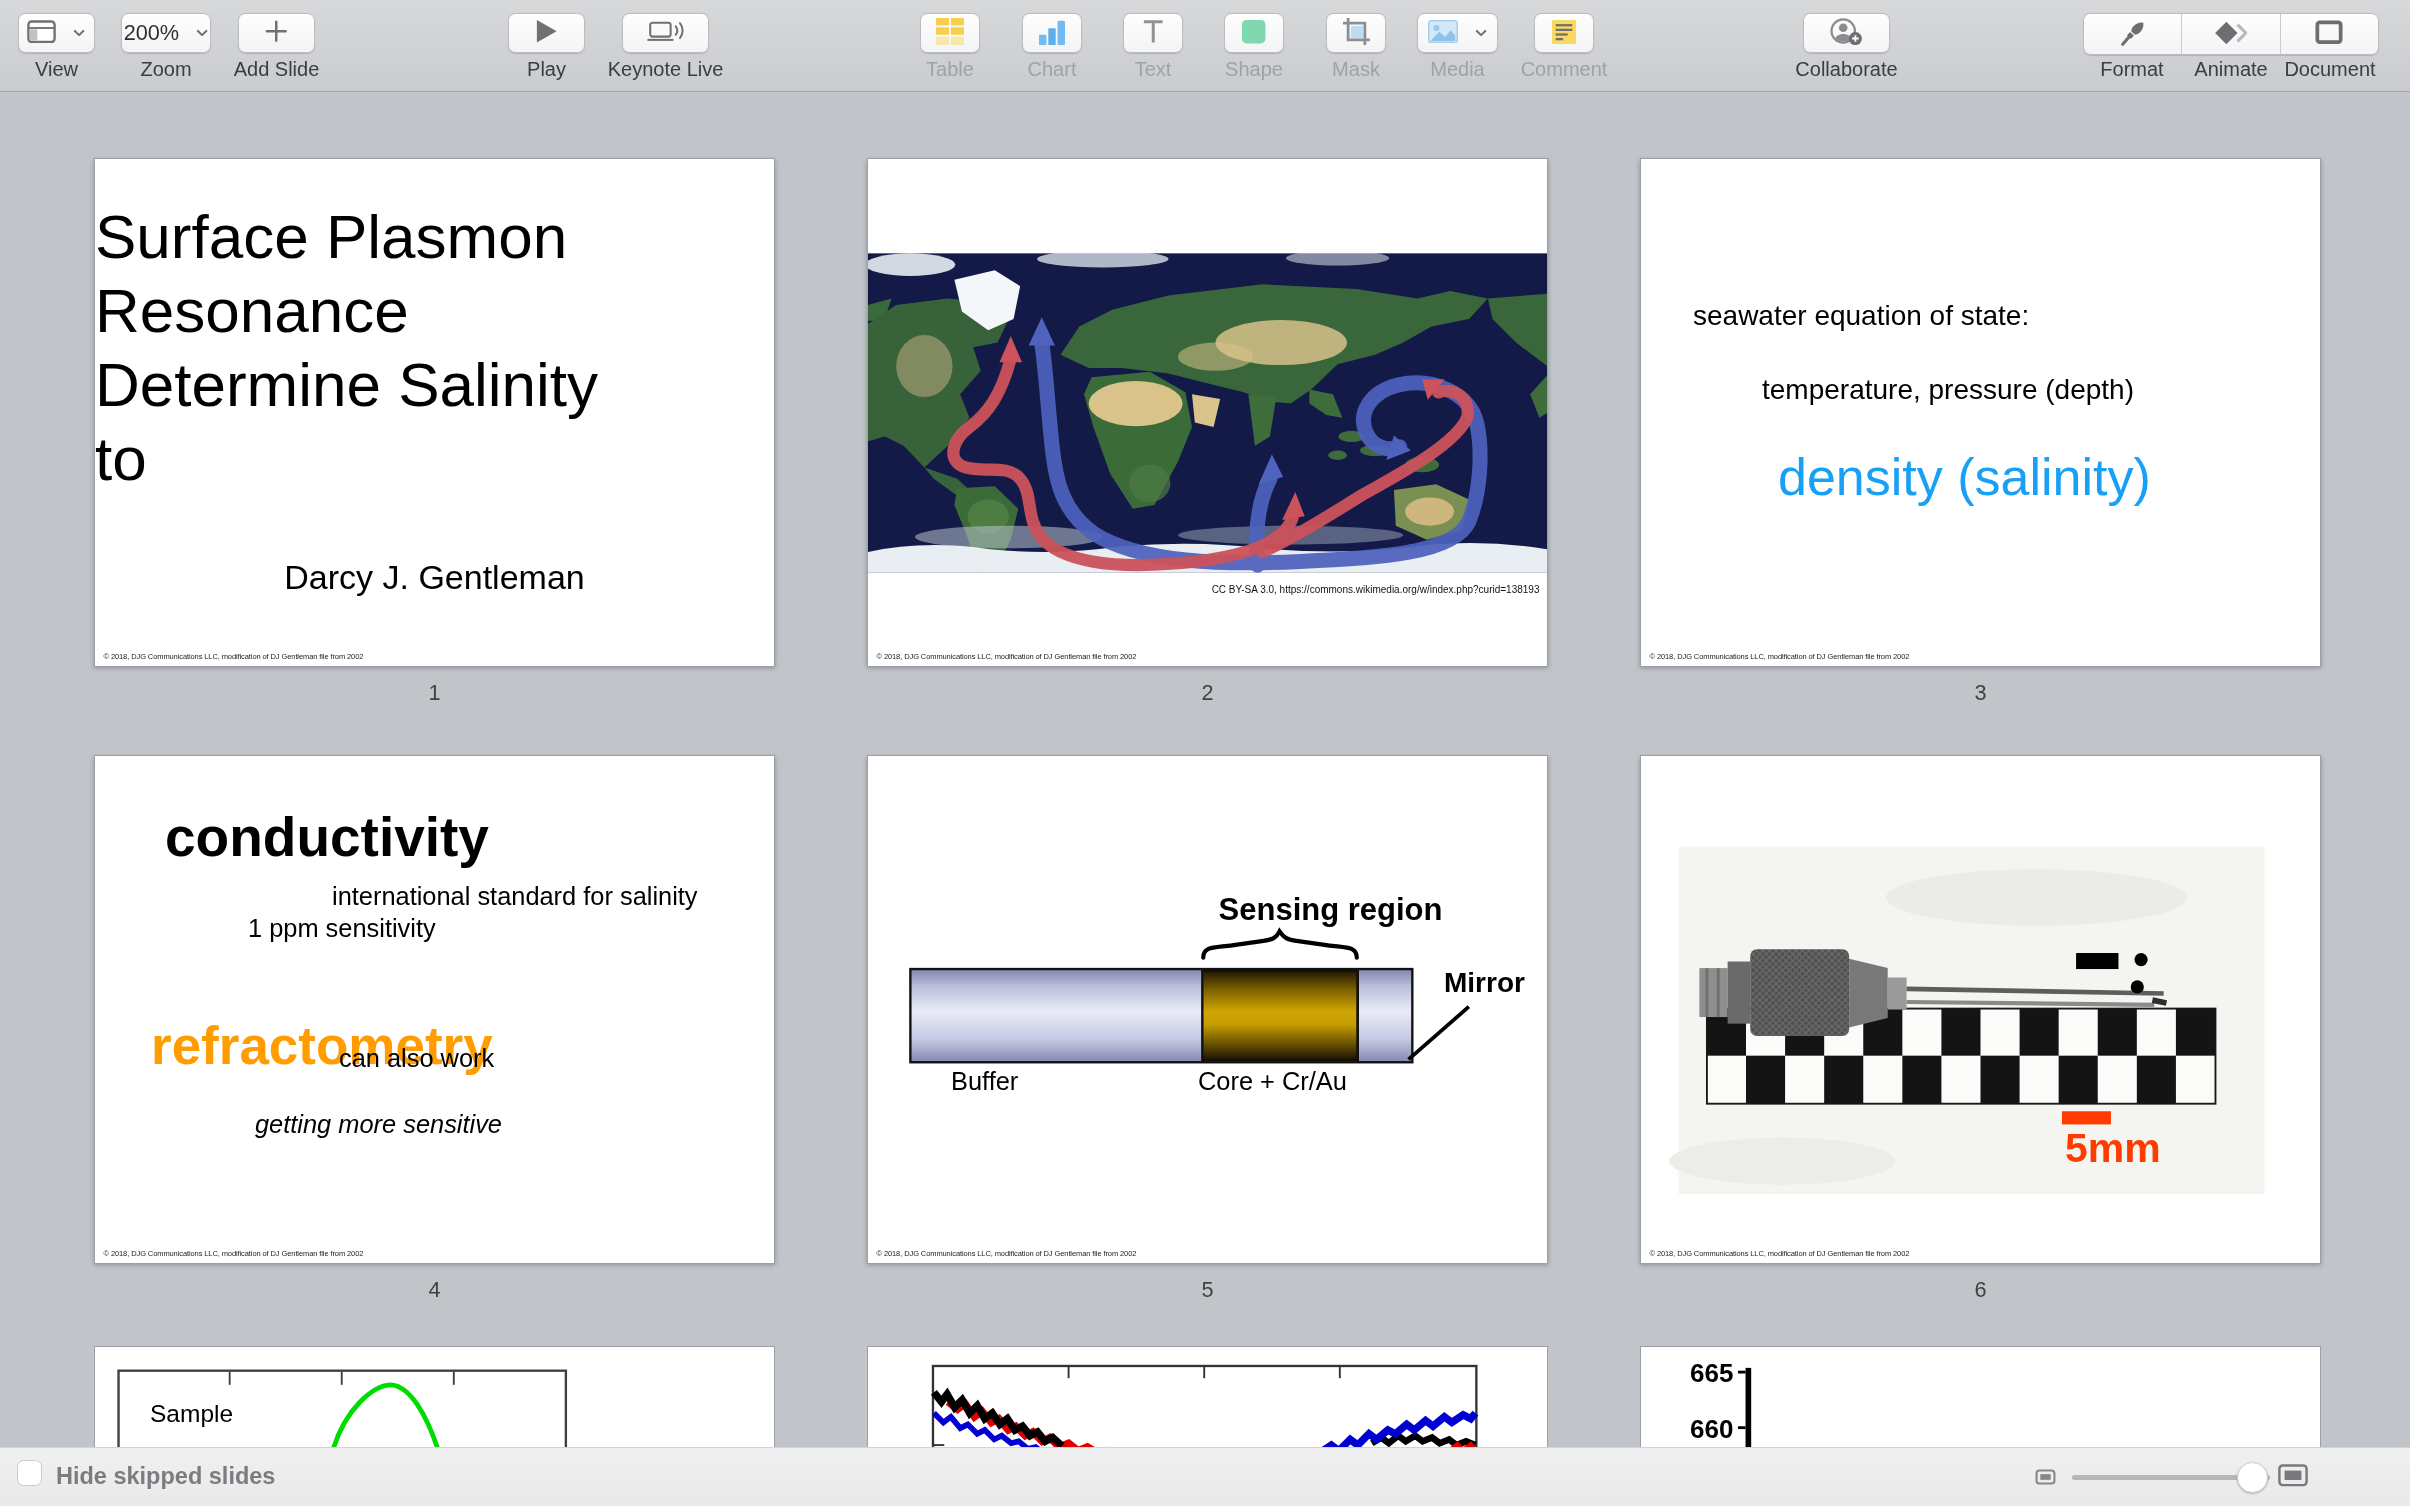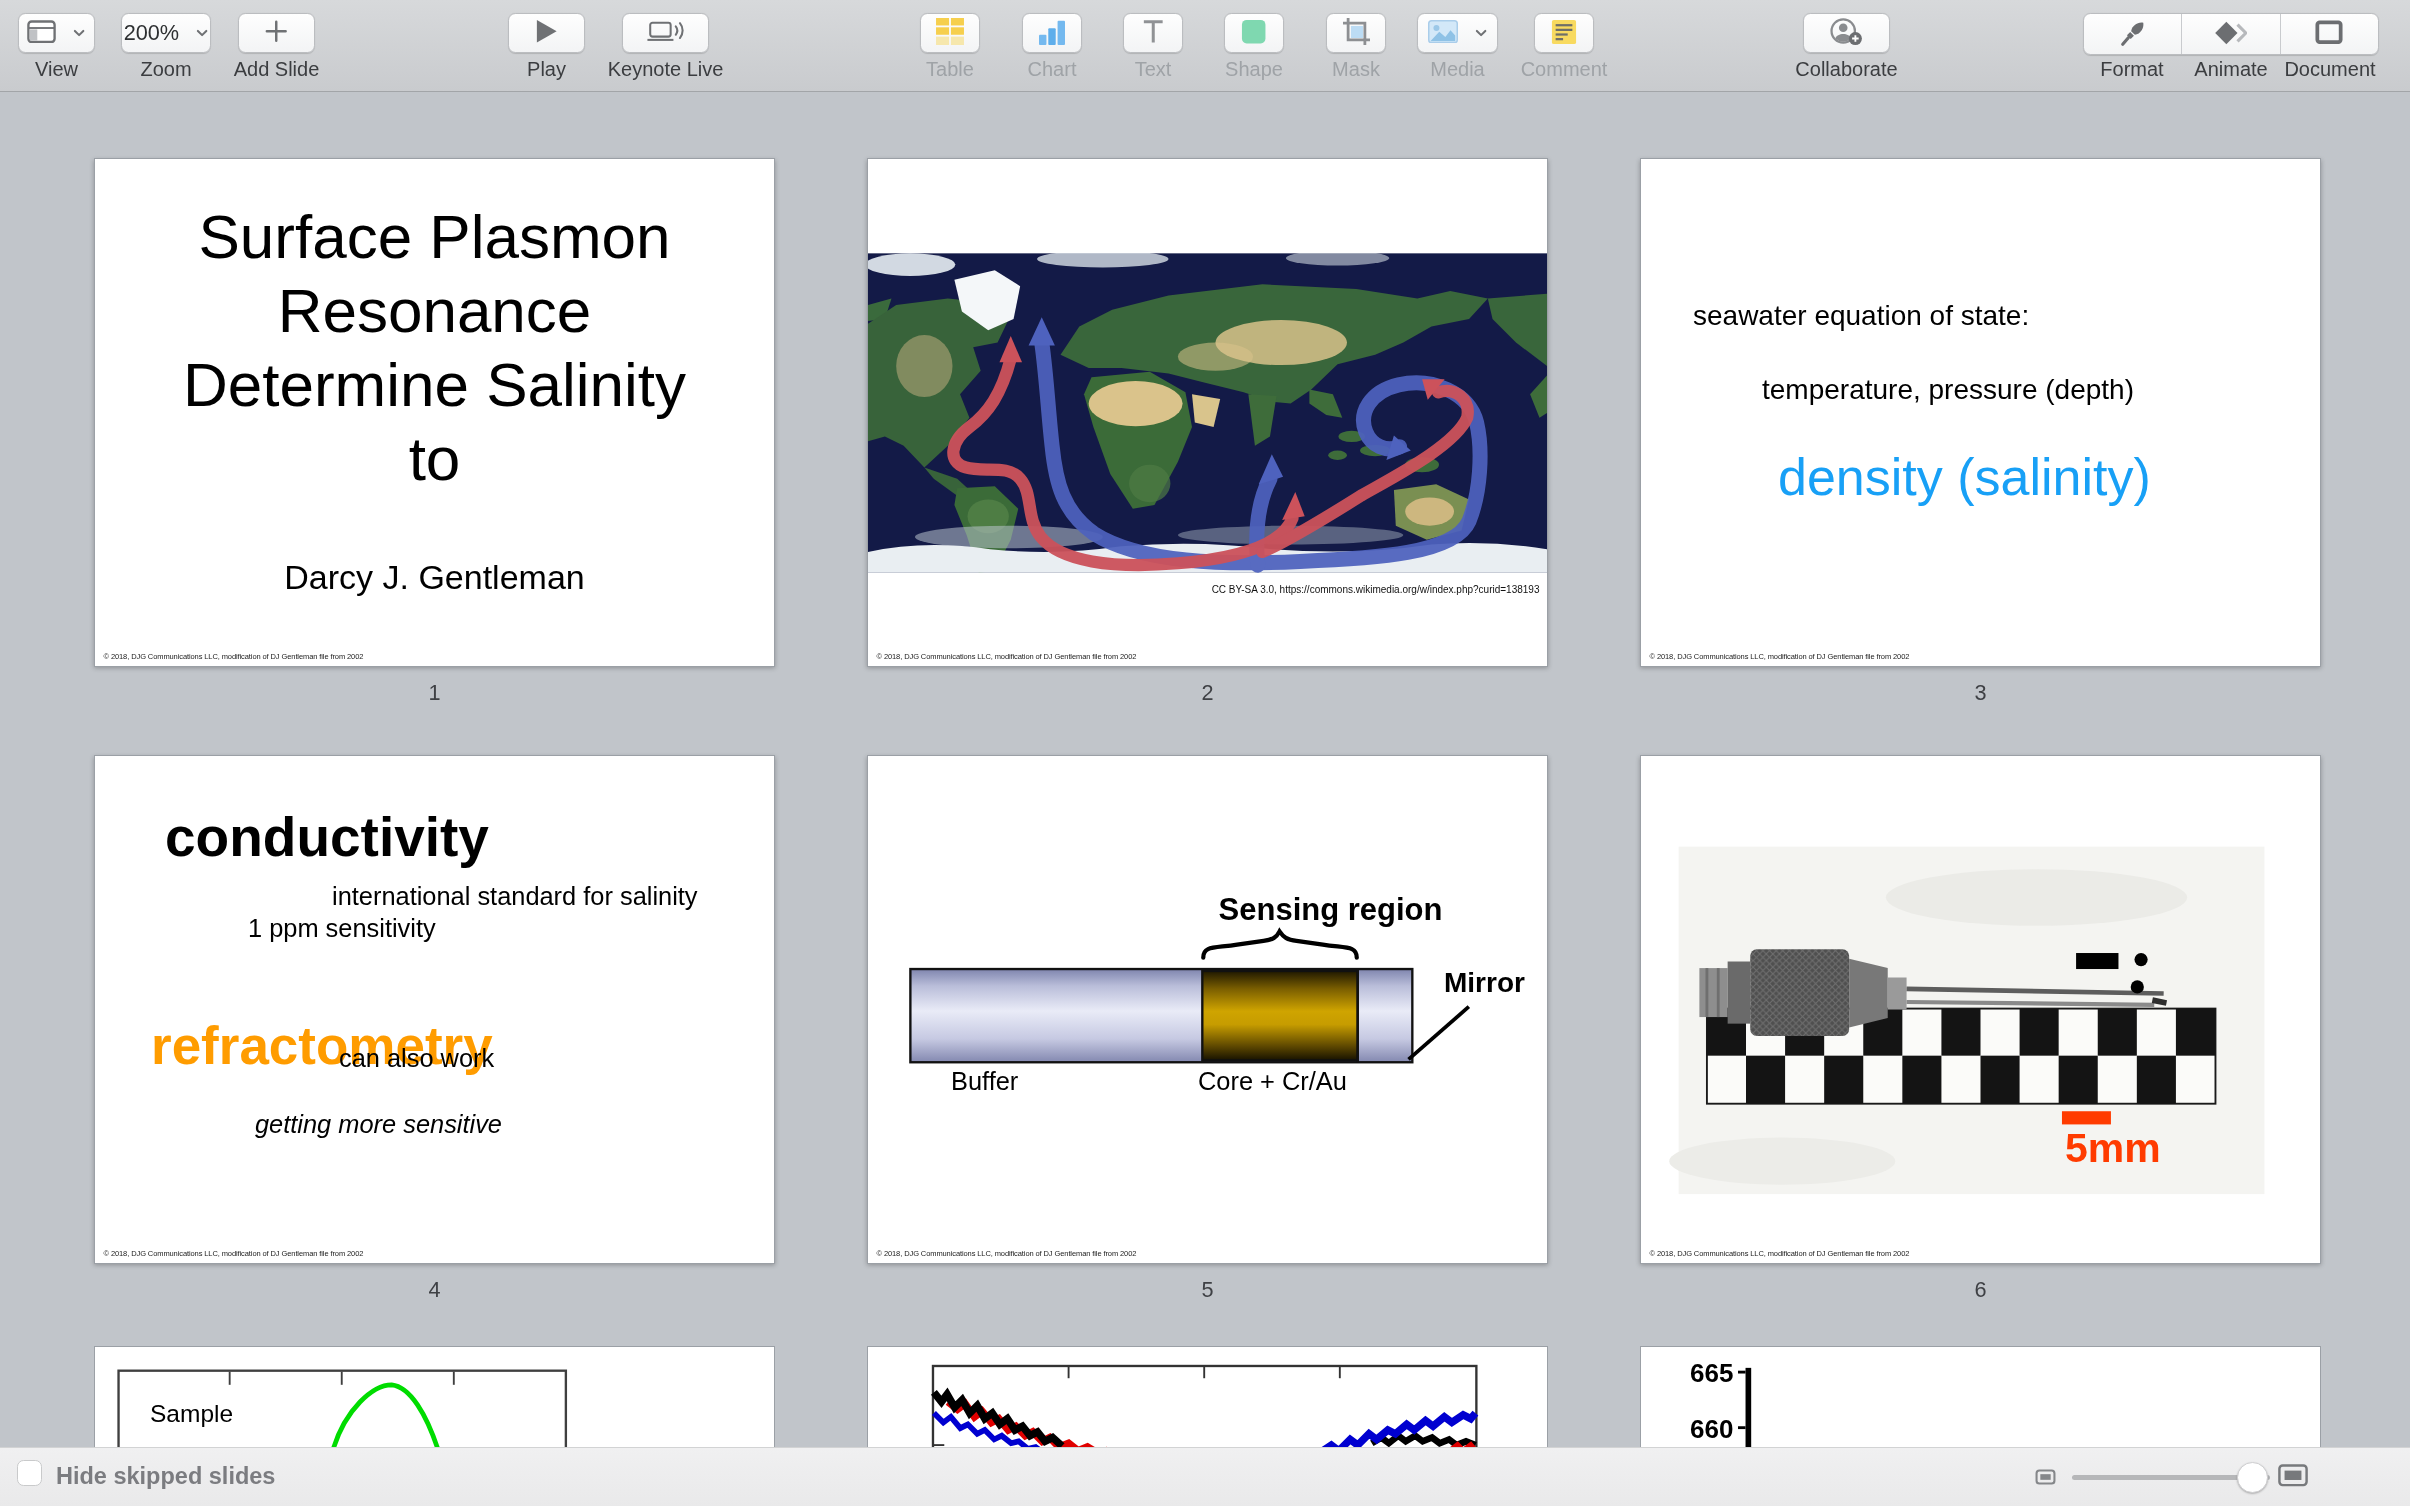--- a/index.html
+++ b/index.html
@@ -230,21 +230,21 @@
               </svg></span>
         </button>
       </div>
       <div class="seg-label" style="left:49px">Format</div>
       <div class="seg-label" style="left:148px">Animate</div>
       <div class="seg-label" style="left:247px">Document</div>
     </div>
   </div>
 
   <div class="slide" style="left:94px;top:158px">
-    <div class="abs" style="left:0;right:0;top:41px;text-align:center;font-size:62px;line-height:74px">
+    <div class="abs" style="left:0;right:0;top:41px;text-align:left;font-size:62px;line-height:74px">
       <div>Surface Plasmon</div>
       <div>Resonance</div>
       <div>Determine Salinity</div>
       <div>to</div>
     </div>
     <div class="abs" style="left:0;right:0;top:399px;text-align:center;font-size:34px">Darcy J. Gentleman</div>
     <div class="sfoot">© 2018, DJG Communications LLC, modification of DJ Gentleman file from 2002</div>
   </div>
   <div class="snum" style="left:94px;top:680px">1</div>
 

